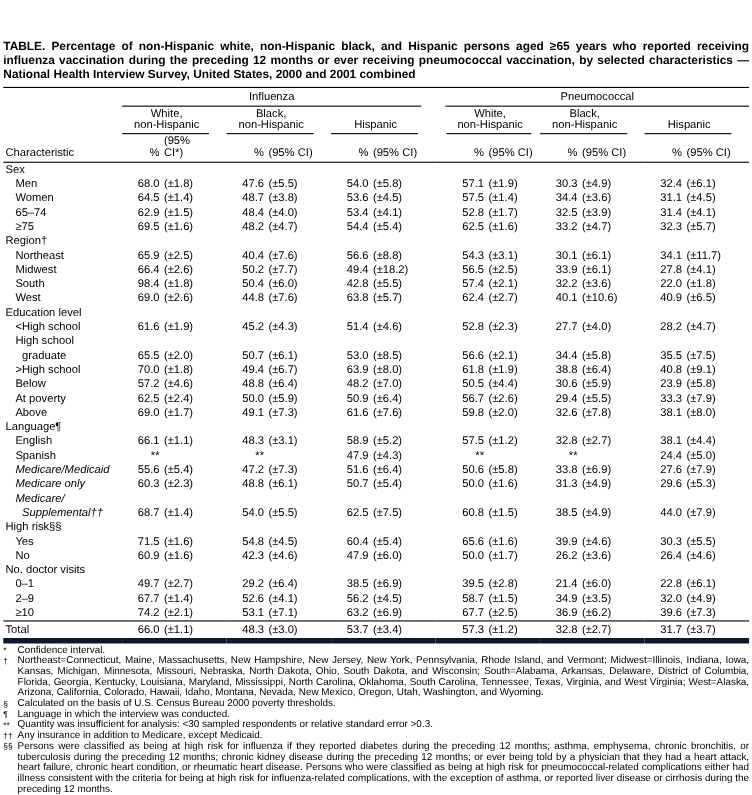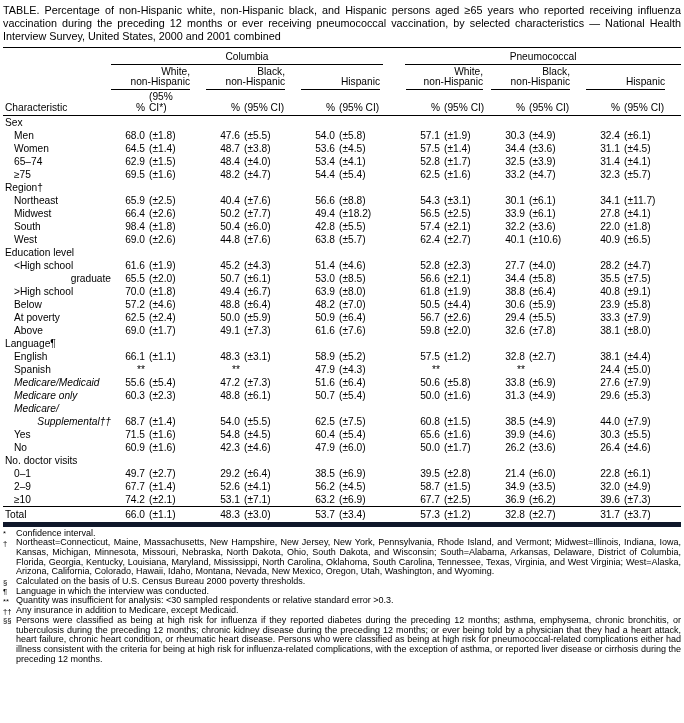--- a/index.html
+++ b/index.html
@@ -1,39 +1,39 @@
 <!DOCTYPE html>
 <html><head>
 <meta charset="utf-8">
 <style>
   * { box-sizing: border-box; }
   html, body { margin:0; padding:0; background:#ffffff; color:#000; }
   body { width:684px; font-family:"Liberation Sans", sans-serif; }
   .page { width:684px; min-height:723px; padding:4px 3px 2px 3px; }
 
-  .title { font-size:10.8px; font-weight:normal; line-height:1.22; text-align:justify; }
+  .title { font-size:10.8px; font-weight:bold; line-height:1.22; text-align:justify;margin-top:32px; }
   .rule { border-top:1px solid #000; margin-top:3px; }
 
   table.vax { width:678px; border-collapse:collapse; table-layout:fixed; }
   col.c0 { width:108px; }
   col.cd { width:95px; }
 
   thead td { padding:0; vertical-align:bottom; font-size:10.2px; }
   tr.grow td { padding-top:3px; }
   .grp { text-align:center; border-bottom:1px solid #000; padding-bottom:1px; line-height:12px; }
   .g1 { margin-right:13px; }
   .g2 { margin-left:9px; }
-  .sub { text-align:right; border-bottom:1px solid #000; white-space:pre-line; line-height:10.5px; padding:2px 0 1px 2px; margin-right:16px; }
+  .sub { text-align:center; border-bottom:1px solid #000; white-space:pre-line; line-height:10.5px; padding:2px 0 1px 2px; margin-right:16px; }
   tr.cirow td { border-bottom:1px solid #000; padding-top:1px; padding-bottom:2px; }
   .charhead { padding-left:2px; }
 
   tbody td { padding:0; height:13px; line-height:13px; font-size:10.2px; white-space:nowrap; overflow:visible; vertical-align:bottom; }
   td.label { padding-left:2px; }
   td.label.ind1 { padding-left:11px; }
-  td.label.ind2 { padding-left:17px;text-align:right; }
+  td.label.ind2 { padding-left:17px; }
   td.label.it { font-style:italic; }
   .v  { display:inline-block; width:34px; text-align:right; }
   .ci { display:inline-block; width:46px; text-align:left; padding-left:4px; }
   td.gap, tr.cirow td.gap { padding-left:10px; }
   thead td.gap .sub { margin-right:8px; }
   tr.total td { border-top:1px solid #000; border-bottom:5px solid #0f172a; height:15px; line-height:15px; }
 
   .footnotes { margin-top:2px; font-size:9px; line-height:9.7px; }
   .fn { display:flex; }
   .fn-m { flex:none; width:13px; font-size:7.6px; position:relative; top:0.5px; }
@@ -54,21 +54,21 @@
         <col class="cd">
         <col class="cd">
         <col class="cd">
         <col class="cd">
         <col class="cd">
     </colgroup>
     <thead>
       <tr class="grow">
         <td></td>
         <td colspan="3">
-          <div class="grp g1">Columbia</div>
+          <div class="grp g1">Influenza</div>
         </td>
         <td colspan="3">
           <div class="grp g2">Pneumococcal</div>
         </td>
       </tr>
       <tr>
         <td></td>
         <td>
             <div class="sub">White,
 non-Hispanic</div>
@@ -205,20 +205,29 @@
         <tr>
           <td class="label ind1">&lt;High school</td>
           <td class="data"><span class="v">61.6</span><span class="ci">(±1.9)</span></td>
           <td class="data"><span class="v">45.2</span><span class="ci">(±4.3)</span></td>
           <td class="data"><span class="v">51.4</span><span class="ci">(±4.6)</span></td>
           <td class="data gap"><span class="v">52.8</span><span class="ci">(±2.3)</span></td>
           <td class="data"><span class="v">27.7</span><span class="ci">(±4.0)</span></td>
           <td class="data"><span class="v">28.2</span><span class="ci">(±4.7)</span></td>
         </tr>
         <tr>
+          <td class="label ind1">High school</td>
+          <td class="data"></td>
+          <td class="data"></td>
+          <td class="data"></td>
+          <td class="data gap"></td>
+          <td class="data"></td>
+          <td class="data"></td>
+        </tr>
+        <tr>
           <td class="label ind2">graduate</td>
           <td class="data"><span class="v">65.5</span><span class="ci">(±2.0)</span></td>
           <td class="data"><span class="v">50.7</span><span class="ci">(±6.1)</span></td>
           <td class="data"><span class="v">53.0</span><span class="ci">(±8.5)</span></td>
           <td class="data gap"><span class="v">56.6</span><span class="ci">(±2.1)</span></td>
           <td class="data"><span class="v">34.4</span><span class="ci">(±5.8)</span></td>
           <td class="data"><span class="v">35.5</span><span class="ci">(±7.5)</span></td>
         </tr>
         <tr>
           <td class="label ind1">&gt;High school</td>
@@ -311,20 +320,29 @@
           <td class="data"></td>
         </tr>
         <tr>
           <td class="label ind2 it">Supplemental††</td>
           <td class="data"><span class="v">68.7</span><span class="ci">(±1.4)</span></td>
           <td class="data"><span class="v">54.0</span><span class="ci">(±5.5)</span></td>
           <td class="data"><span class="v">62.5</span><span class="ci">(±7.5)</span></td>
           <td class="data gap"><span class="v">60.8</span><span class="ci">(±1.5)</span></td>
           <td class="data"><span class="v">38.5</span><span class="ci">(±4.9)</span></td>
           <td class="data"><span class="v">44.0</span><span class="ci">(±7.9)</span></td>
+        </tr>
+        <tr>
+          <td class="label ind0">High risk§§</td>
+          <td class="data"></td>
+          <td class="data"></td>
+          <td class="data"></td>
+          <td class="data gap"></td>
+          <td class="data"></td>
+          <td class="data"></td>
         </tr>
         <tr>
           <td class="label ind1">Yes</td>
           <td class="data"><span class="v">71.5</span><span class="ci">(±1.6)</span></td>
           <td class="data"><span class="v">54.8</span><span class="ci">(±4.5)</span></td>
           <td class="data"><span class="v">60.4</span><span class="ci">(±5.4)</span></td>
           <td class="data gap"><span class="v">65.6</span><span class="ci">(±1.6)</span></td>
           <td class="data"><span class="v">39.9</span><span class="ci">(±4.6)</span></td>
           <td class="data"><span class="v">30.3</span><span class="ci">(±5.5)</span></td>
         </tr>

